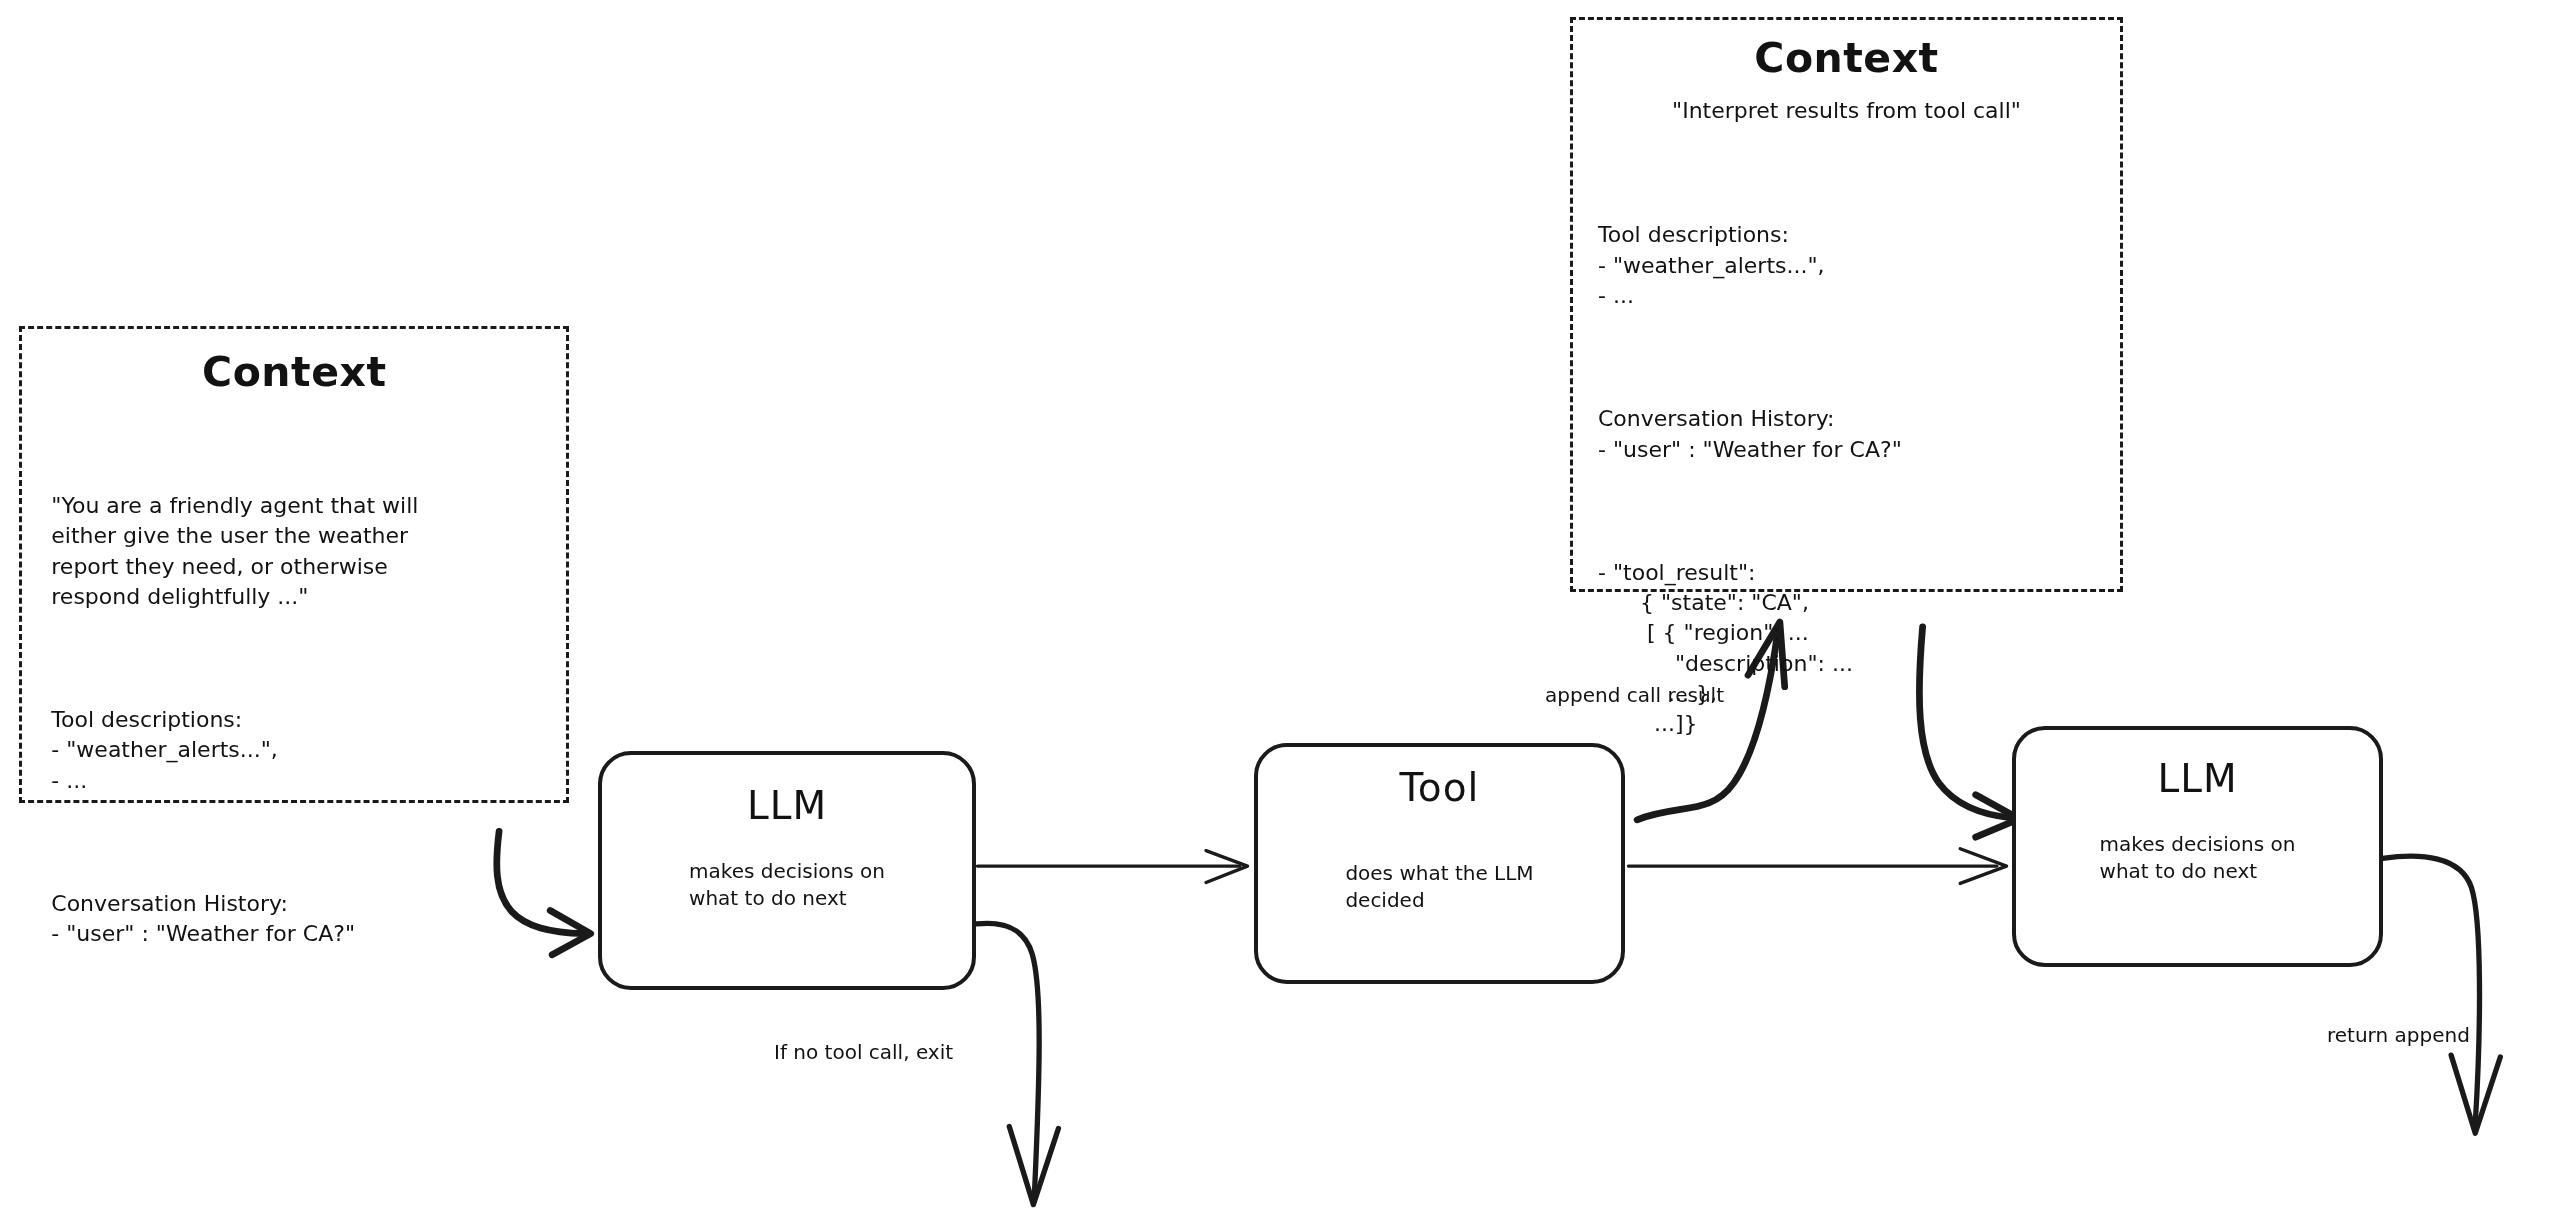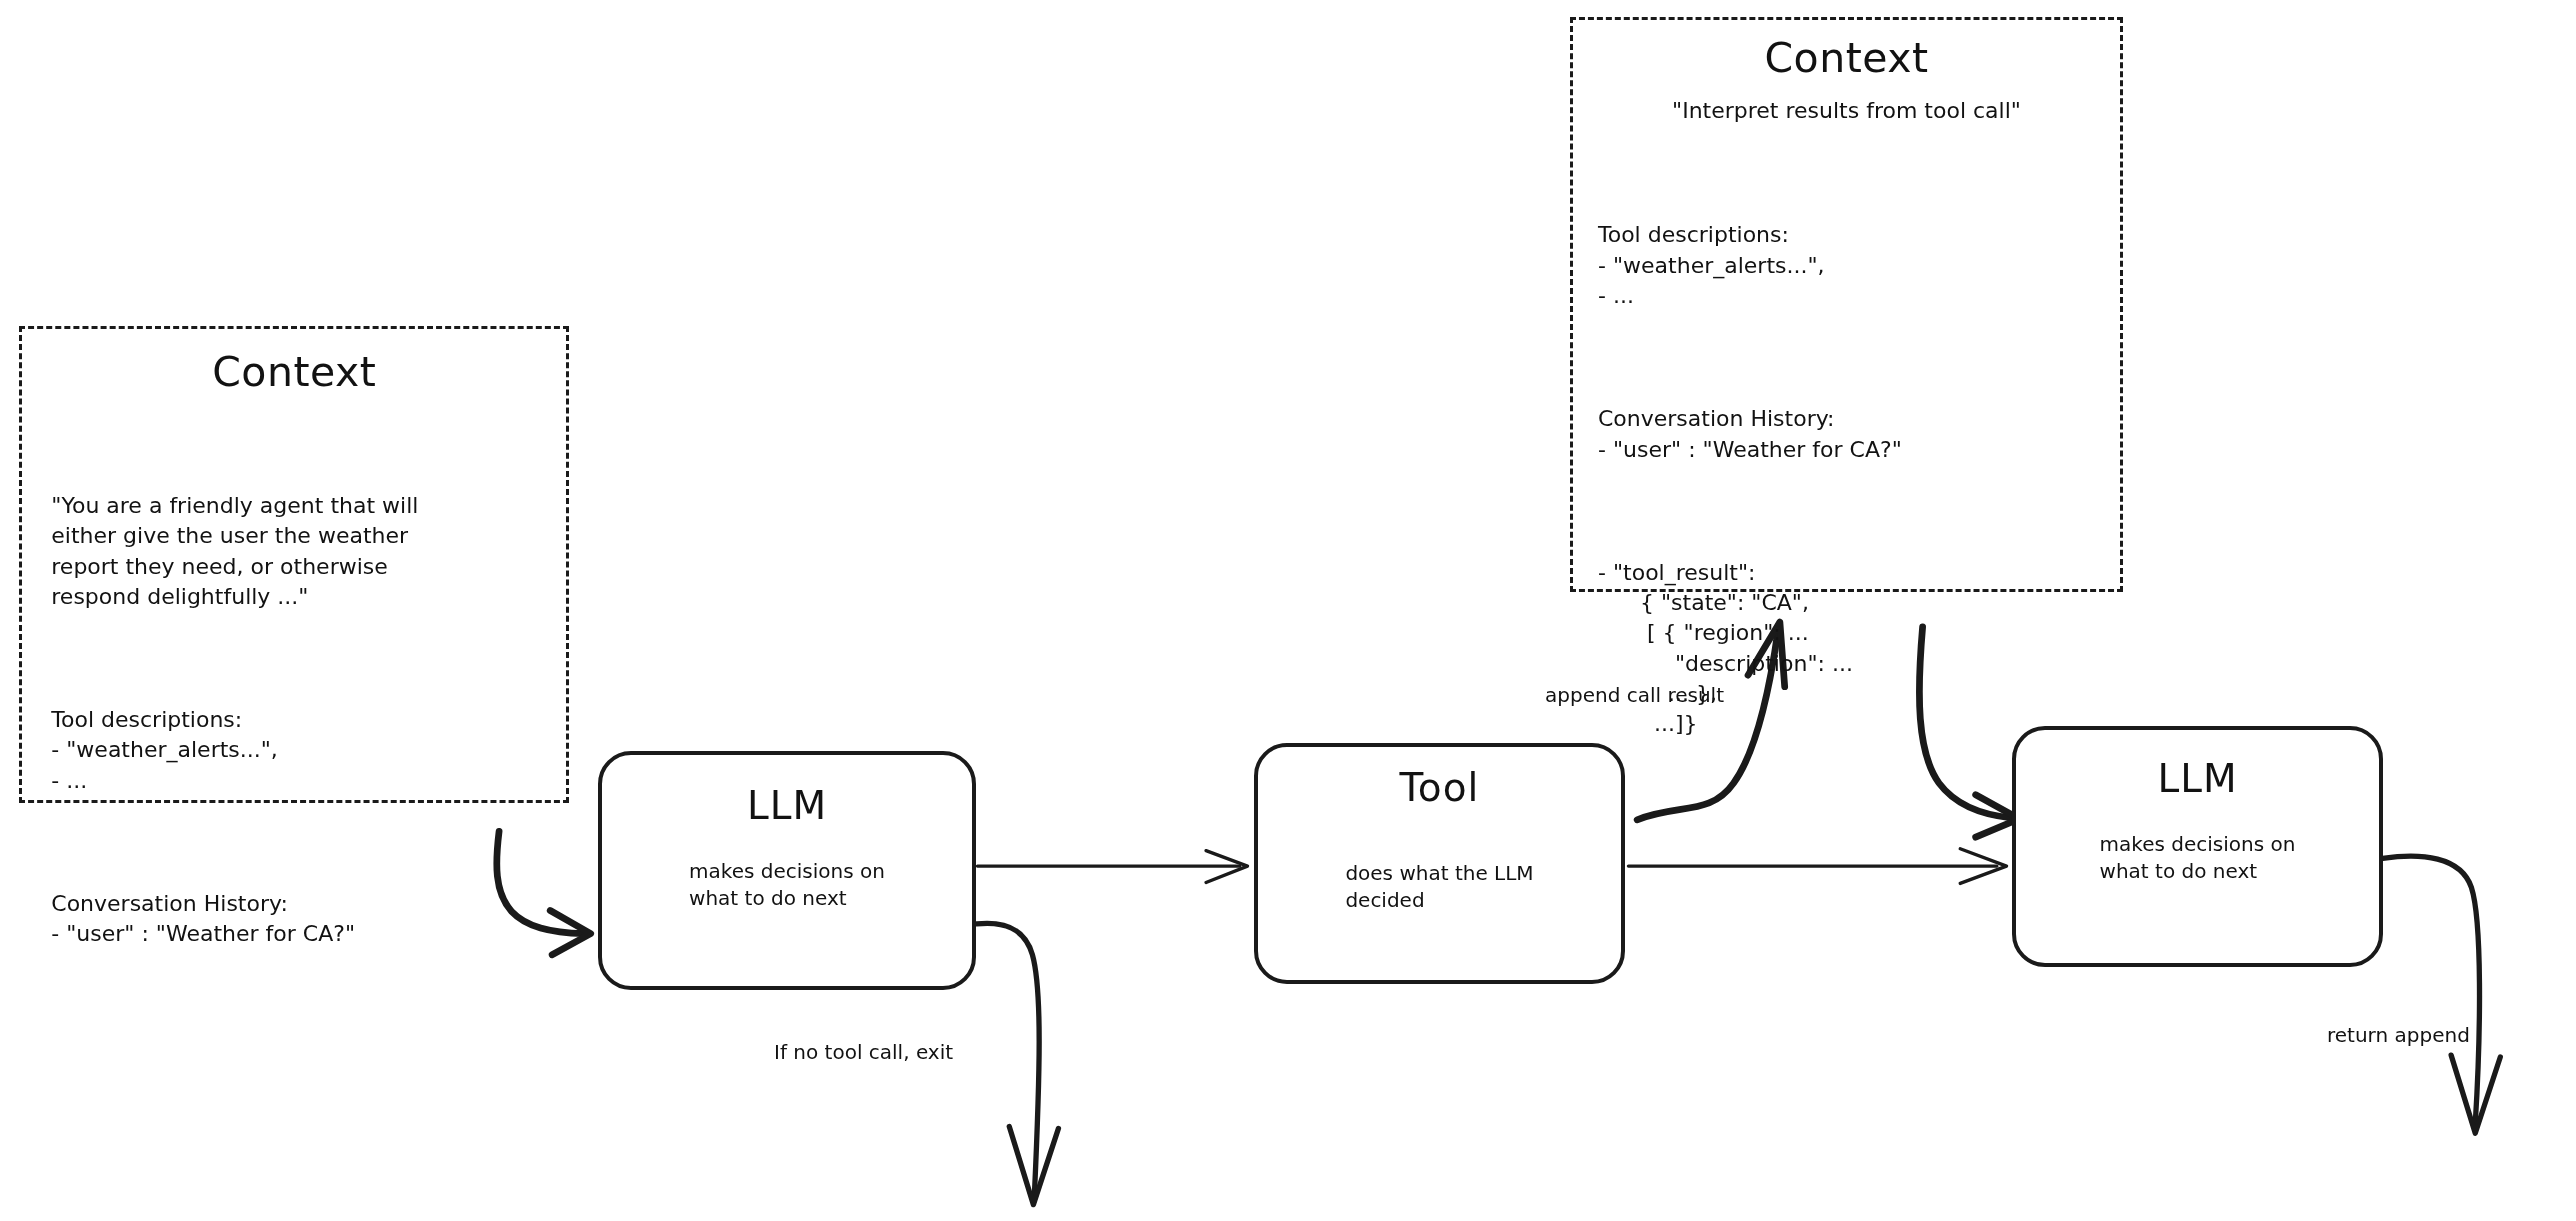--- a/index.html
+++ b/index.html
@@ -19,21 +19,21 @@
   
   .context-box {
     position: absolute;
     border: 3.4px dashed #1a1a1a;
     background: transparent;
     box-sizing: border-box;
   }
   .context-title {
     text-align: center;
     font-size: 41px;
-    font-weight: 400;
+    font-weight: 700;
     letter-spacing: 0.5px;
     line-height: 1.1;
   }
   .context-body {
     font-size: 22px;
     line-height: 1.38;
     white-space: pre-wrap;
   }
   .ctx-para { margin: 8px 0 24px 0; white-space: pre-wrap; }
   .ctx-para:last-child { margin-bottom: 0; }

